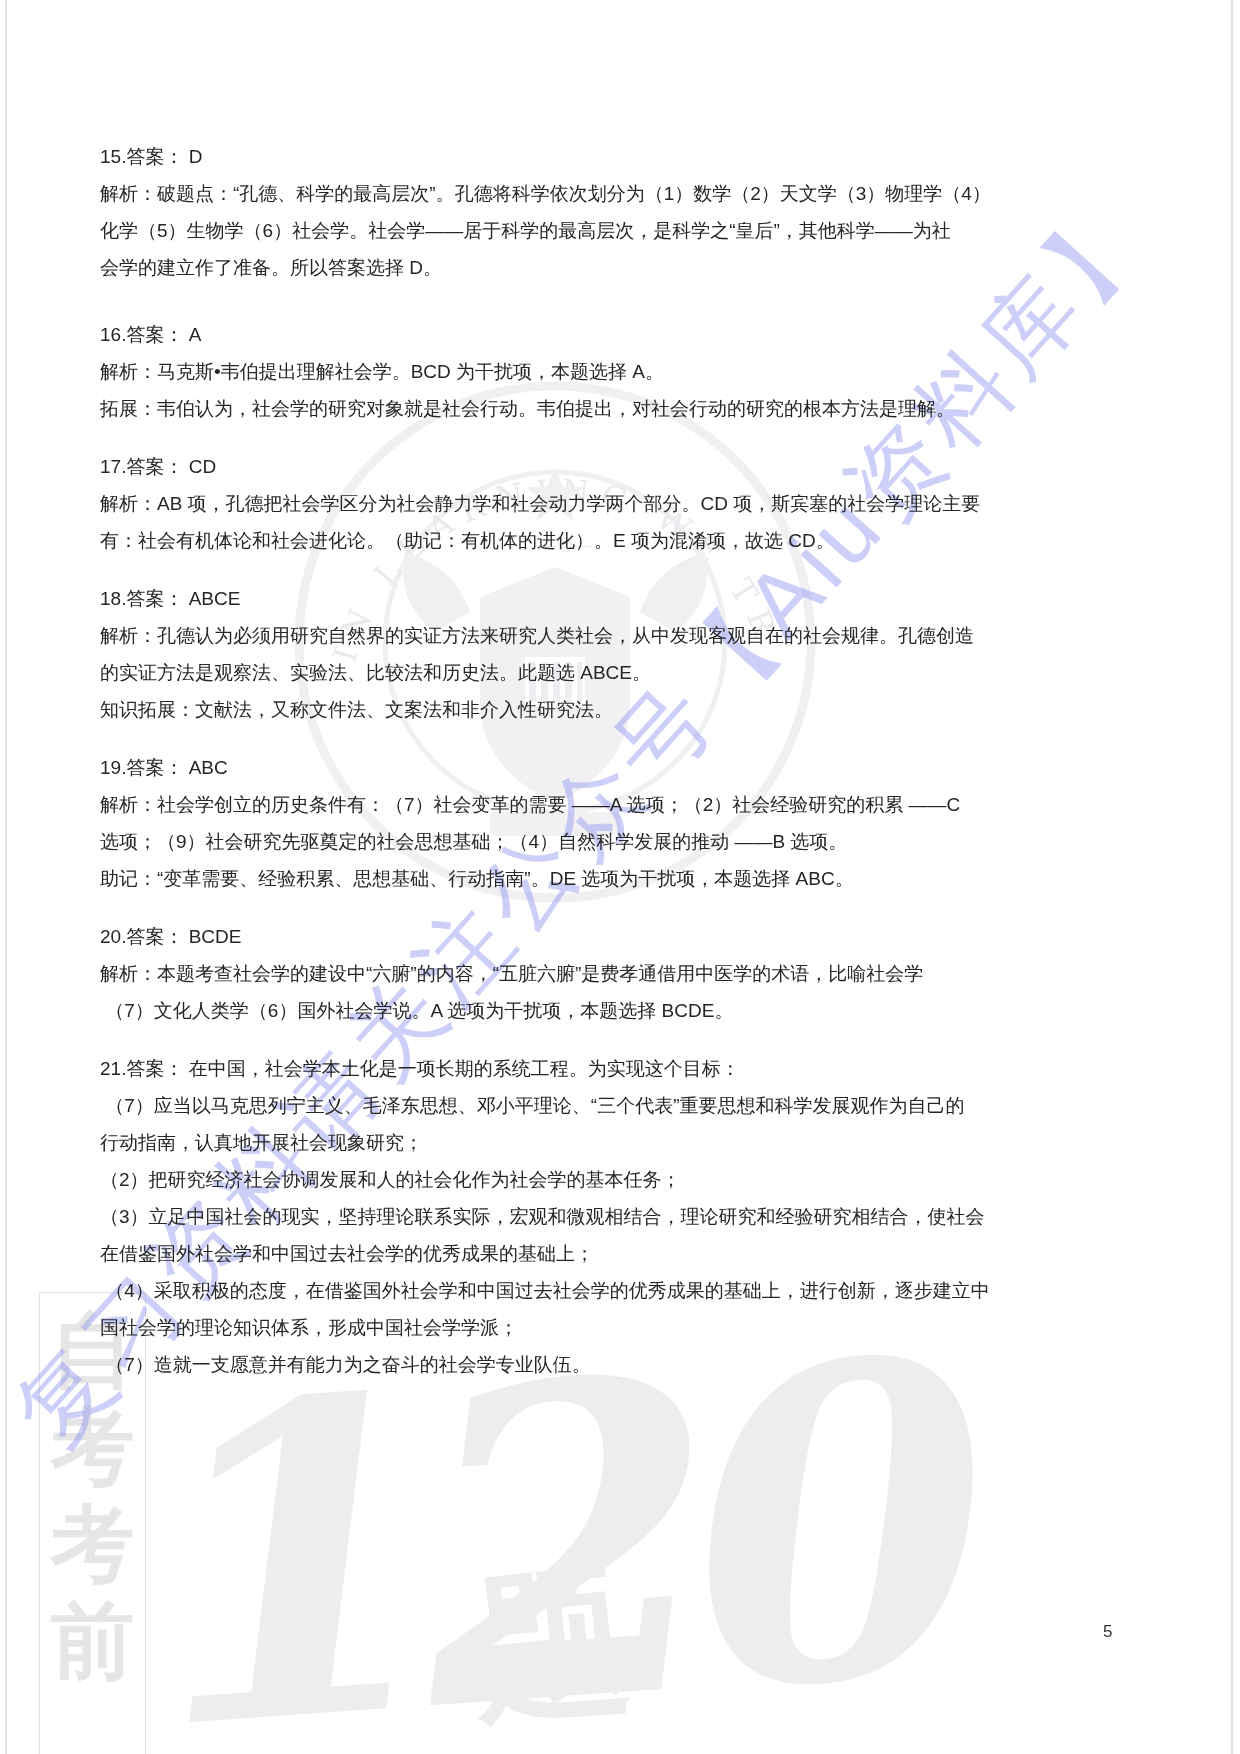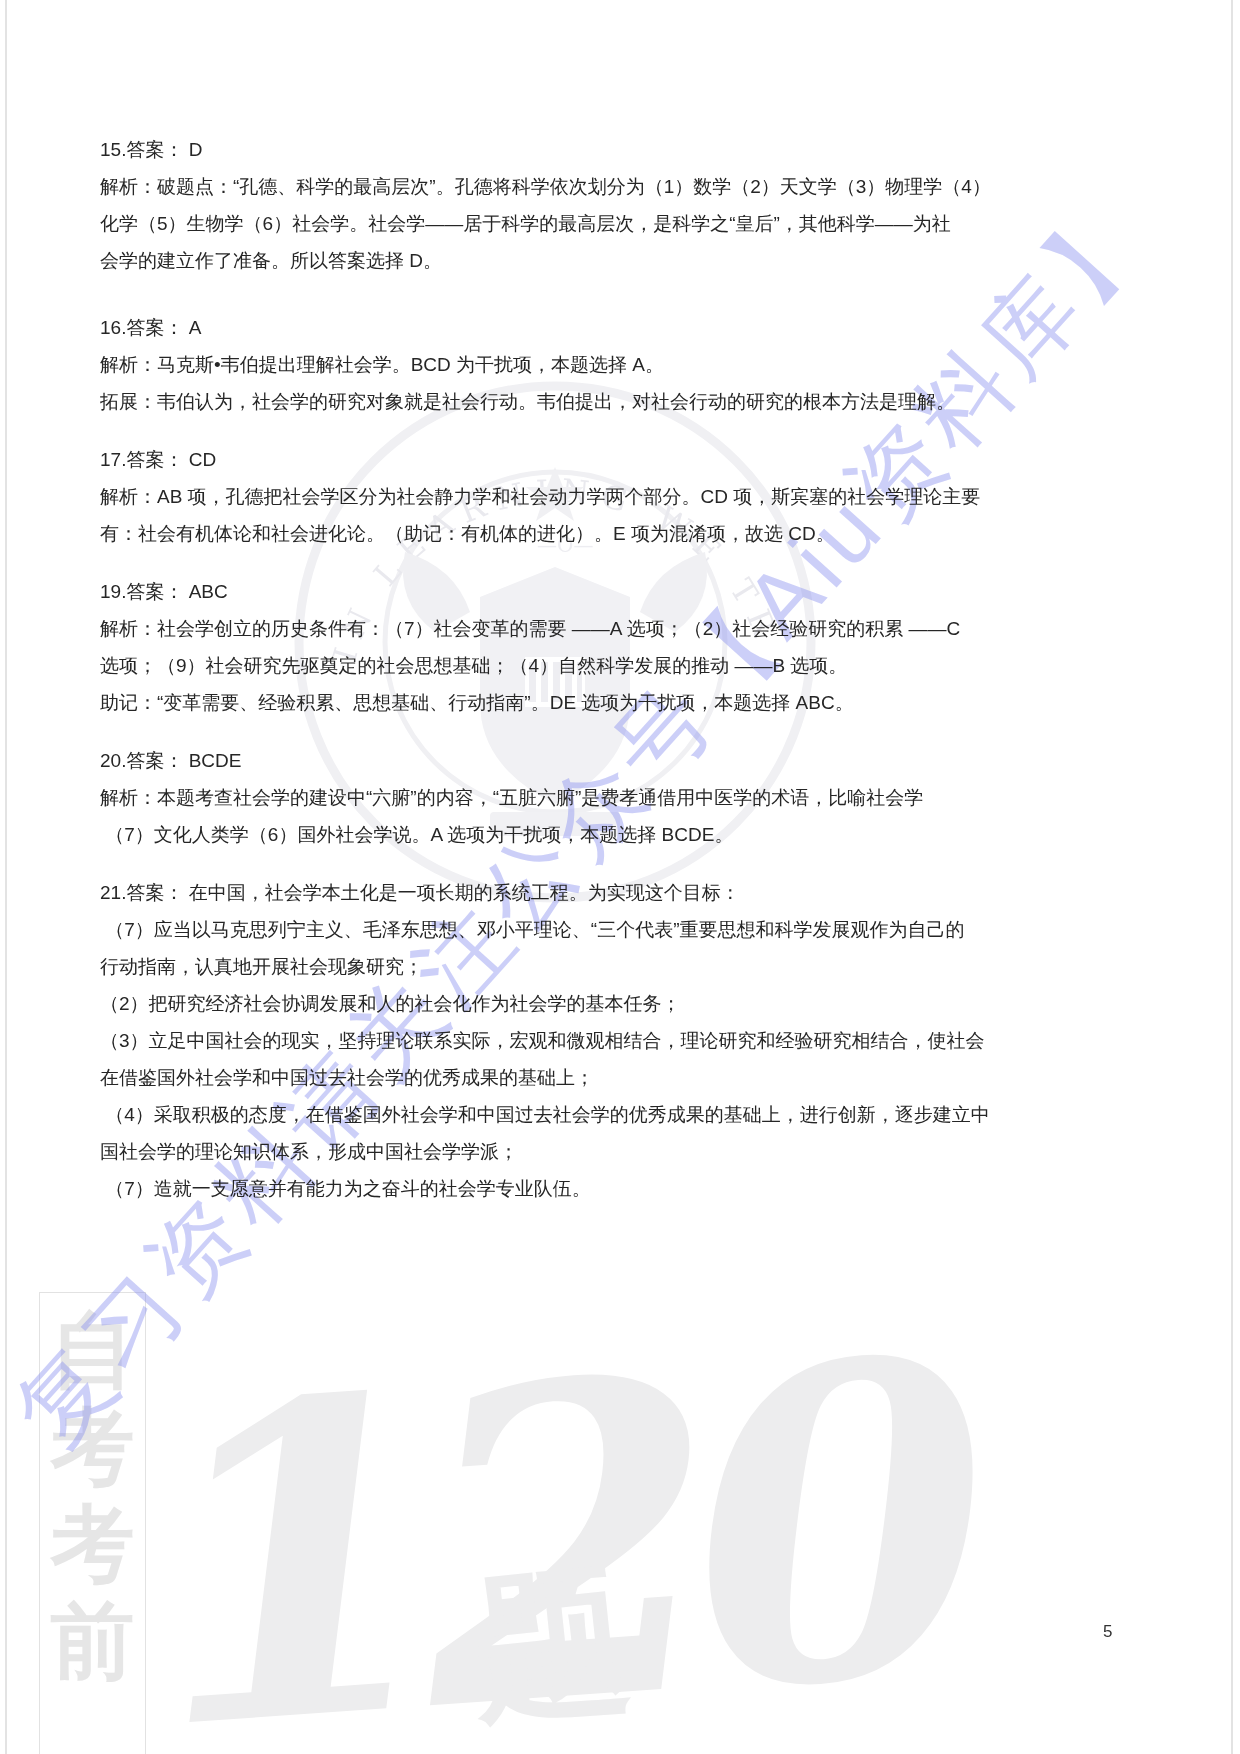--- a/index.html
+++ b/index.html
@@ -23,21 +23,21 @@
   .wm-box span{font-size:84px;line-height:97px;font-weight:bold;color:#e6e6e6;
                font-family:"DejaVu Serif","Liberation Serif",serif;}
   
   .wm-120{position:absolute;left:150px;top:1330px;z-index:1;font-size:430px;line-height:1;
           font-style:italic;font-weight:bold;letter-spacing:-28px;color:#ededee;
           font-family:"DejaVu Serif","Liberation Serif",serif;transform:rotate(-4deg);}
   .wm-ti{position:absolute;left:472px;top:1565px;z-index:1;font-size:158px;line-height:1;
          font-weight:bold;color:#ededee;transform:rotate(-6deg);
          font-family:"DejaVu Serif","Liberation Serif",serif;}
   
-  .content{position:absolute;left:100px;top:131px;width:960px;z-index:3;}
+  .content{position:absolute;left:100px;top:138px;width:960px;z-index:3;}
   .block{margin-bottom:21px;}
   .block.first{margin-bottom:30px;}
   .line{white-space:pre;font-size:19px;line-height:37px;color:#262626;}
   .page-number{position:absolute;left:1103px;top:1622px;z-index:3;
                font-size:17px;color:#333;}
 </style>
 </head>
 <body>
 
 <div class="page">
@@ -96,20 +96,26 @@
       <div class="line">解析：马克斯•韦伯提出理解社会学。BCD 为干扰项，本题选择 A。</div>
       <div class="line">拓展：韦伯认为，社会学的研究对象就是社会行动。韦伯提出，对社会行动的研究的根本方法是理解。</div>
     </section>
 
     <section class="block">
       <div class="line">17.答案： CD</div>
       <div class="line">解析：AB 项，孔德把社会学区分为社会静力学和社会动力学两个部分。CD 项，斯宾塞的社会学理论主要</div>
       <div class="line">有：社会有机体论和社会进化论。（助记：有机体的进化）。E 项为混淆项，故选 CD。</div>
     </section>
 
+    <section class="block">
+      <div class="line">18.答案： ABCE</div>
+      <div class="line">解析：孔德认为必须用研究自然界的实证方法来研究人类社会，从中发现客观自在的社会规律。孔德创造</div>
+      <div class="line">的实证方法是观察法、实验法、比较法和历史法。此题选 ABCE。</div>
+      <div class="line">知识拓展：文献法，又称文件法、文案法和非介入性研究法。</div>
+    </section>
 
     <section class="block">
       <div class="line">19.答案： ABC</div>
       <div class="line">解析：社会学创立的历史条件有：（7）社会变革的需要 ——A 选项；（2）社会经验研究的积累 ——C</div>
       <div class="line">选项；（9）社会研究先驱奠定的社会思想基础；（4）自然科学发展的推动 ——B 选项。</div>
       <div class="line">助记：“变革需要、经验积累、思想基础、行动指南”。DE 选项为干扰项，本题选择 ABC。</div>
     </section>
 
     <section class="block">
       <div class="line">20.答案： BCDE</div>

